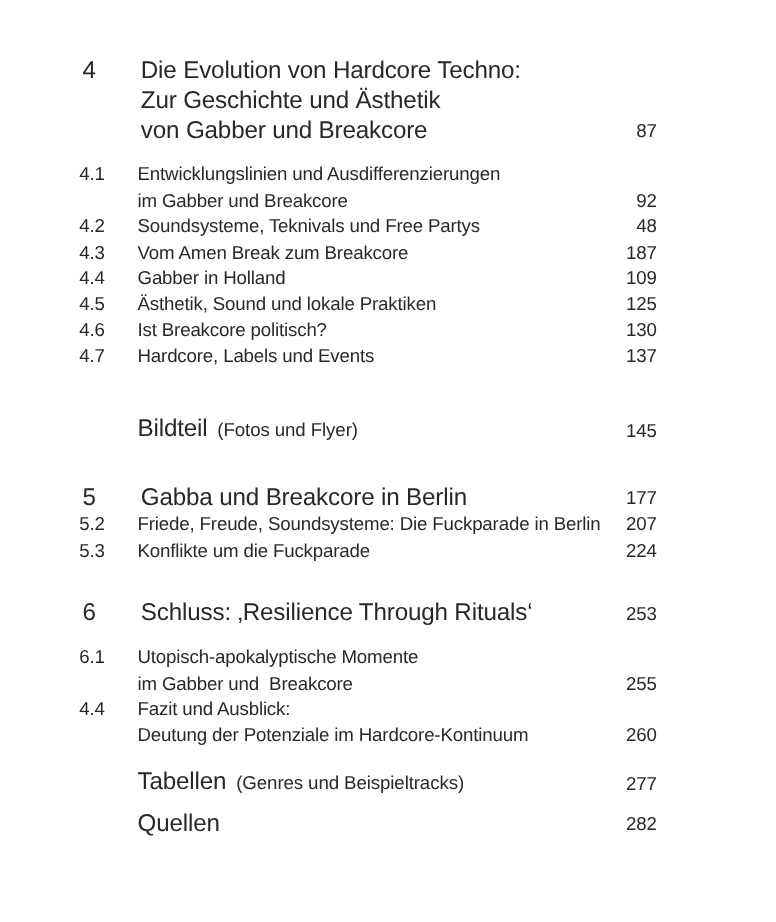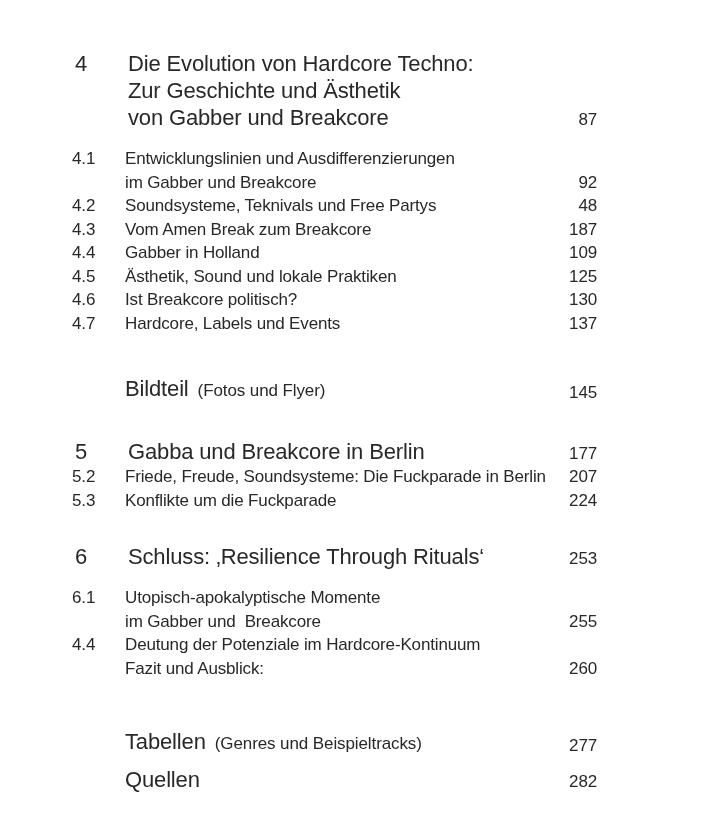--- a/index.html
+++ b/index.html
@@ -28,21 +28,21 @@
     line-height: inherit;
   }
   .row-section { font-size: 17px; line-height: 23.5px; }
   .row-chapter, .row-special { font-size: 22px; line-height: 27px; }
   .row-chapter .num { padding-left: 3px; }
   .row-chapter .page, .row-special .page { transform: translateY(1.5px); }
   .annotation { font-size: 17px; margin-left: 9px; letter-spacing: -0.1px; }
   .mt4  { margin-top: 16px; }
   .mt9  { margin-top: 9px; }
   .mt31 { margin-top: 31px; }
-  .mt32 { margin-top: 48px; }
+  .mt32 { margin-top: 16px; }
   .mt34 { margin-top: 34px; }
   .mt40 { margin-top: 40px; }
 </style>
 </head>
 <body>
 
 <div class="toc">
 
   <div class="row row-chapter">
     <div class="num">4</div>
@@ -157,22 +157,22 @@
     <div class="titles">
       <div class="line">Utopisch-apokalyptische Momente</div>
       <div class="line">im Gabber und&nbsp; Breakcore</div>
     </div>
     <div class="page">255</div>
   </div>
 
   <div class="row row-section">
     <div class="num">4.4</div>
     <div class="titles">
+      <div class="line">Fazit und Ausblick:</div>
       <div class="line">Deutung der Potenziale im Hardcore-Kontinuum</div>
-      <div class="line">Fazit und Ausblick:</div>
     </div>
     <div class="page">260</div>
   </div>
 
   <div class="row row-special mt32">
     <div class="num"></div>
     <div class="titles">
       <div class="line"><span>Tabellen</span><span class="annotation">(Genres und Beispieltracks)</span></div>
     </div>
     <div class="page">277</div>

